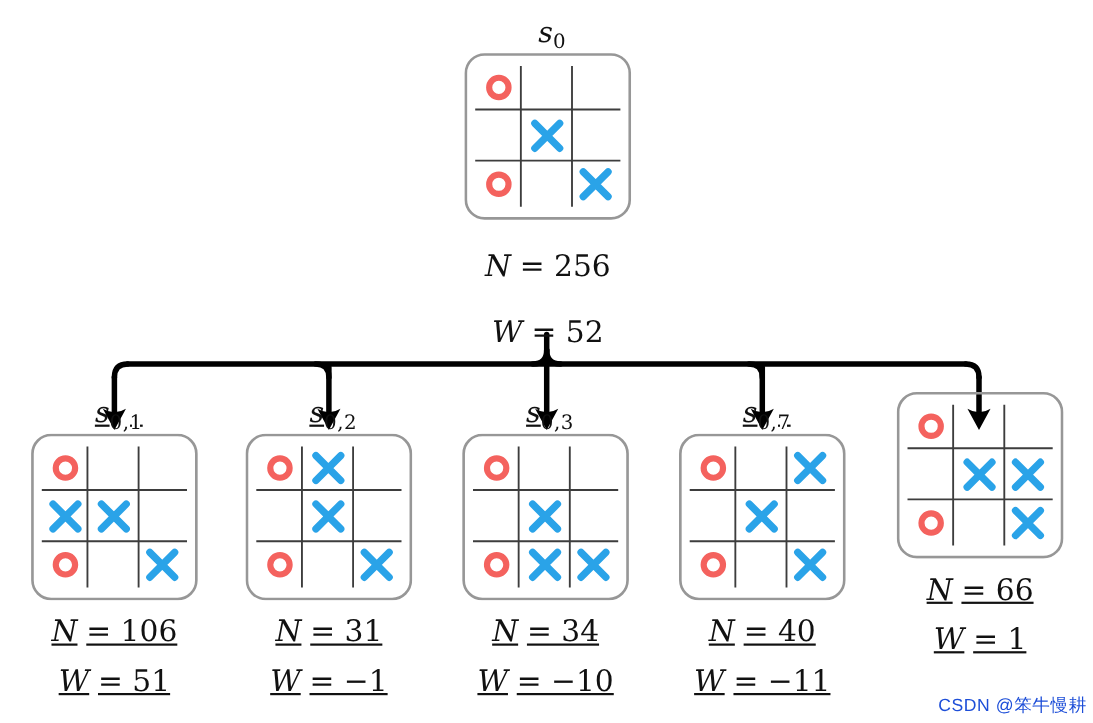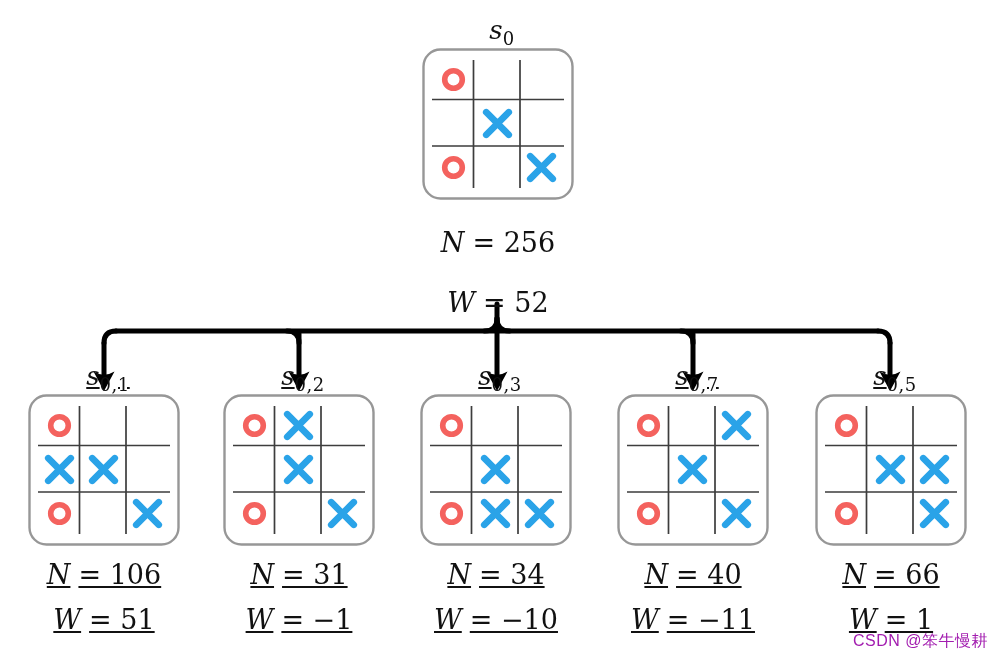--- a/index.html
+++ b/index.html
@@ -48,21 +48,21 @@
     position:absolute;
     left:0;top:0;
     pointer-events:none;
   }
   #watermark{
     position:absolute;
     top:631px;
     right:6px;
     font-family:"Liberation Sans","DejaVu Sans",sans-serif;
     font-size:16px;
-    color:#a21caf;
+    color:#1d4ed8;
     letter-spacing:0.5px;
   }
   
   .c0{left:28px;}  .c1{left:223px;} .c2{left:420px;} .c3{left:617px;} .c4{left:815px;}
   .child{top:356px;text-decoration:underline;}
   #root-node{left:422px;top:13px;}
 </style>
 </head>
 <body>
 
@@ -160,21 +160,20 @@
         <path d="M 108.2 20.2 L 130.8 42.8 M 130.8 20.2 L 108.2 42.8" fill="none" stroke="#2aa3e8" stroke-width="6.6" stroke-linecap="round"></path>
         <path d="M 64.2 64.2 L 86.8 86.8 M 86.8 64.2 L 64.2 86.8" fill="none" stroke="#2aa3e8" stroke-width="6.6" stroke-linecap="round"></path>
         <circle cx="31.5" cy="119.5" r="8.8" fill="none" stroke="#f4625e" stroke-width="5.6"></circle>
         <path d="M 108.2 108.2 L 130.8 130.8 M 130.8 108.2 L 108.2 130.8" fill="none" stroke="#2aa3e8" stroke-width="6.6" stroke-linecap="round"></path>
       </svg>
     <div class="stat"><span class="mvar">N</span><span class="mrest">= 40</span></div>
     <div class="stat"><span class="mvar">W</span><span class="mrest">= −11</span></div>
   </div>
 
   <div class="node child c4">
-    <span class="node-label"><span class="base">s</span><sub>0,5</sub></span>
     <svg class="board" width="152" height="152" viewBox="0 0 152 152">
         <rect x="1.5" y="1.5" width="149" height="149" rx="17" fill="none" stroke="#979797" stroke-width="2.4"></rect>
         <path d="M 51.5 12 V 140 M 98 12 V 140 M 10 51.5 H 142 M 10 98 H 142" fill="none" stroke="#3d3d3d" stroke-width="1.7"></path>
         <circle cx="31.5" cy="31.5" r="8.8" fill="none" stroke="#f4625e" stroke-width="5.6"></circle>
         <path d="M 64.2 64.2 L 86.8 86.8 M 86.8 64.2 L 64.2 86.8" fill="none" stroke="#2aa3e8" stroke-width="6.6" stroke-linecap="round"></path>
         <path d="M 108.2 64.2 L 130.8 86.8 M 130.8 64.2 L 108.2 86.8" fill="none" stroke="#2aa3e8" stroke-width="6.6" stroke-linecap="round"></path>
         <circle cx="31.5" cy="119.5" r="8.8" fill="none" stroke="#f4625e" stroke-width="5.6"></circle>
         <path d="M 108.2 108.2 L 130.8 130.8 M 130.8 108.2 L 108.2 130.8" fill="none" stroke="#2aa3e8" stroke-width="6.6" stroke-linecap="round"></path>
       </svg>
     <div class="stat"><span class="mvar">N</span><span class="mrest">= 66</span></div>

